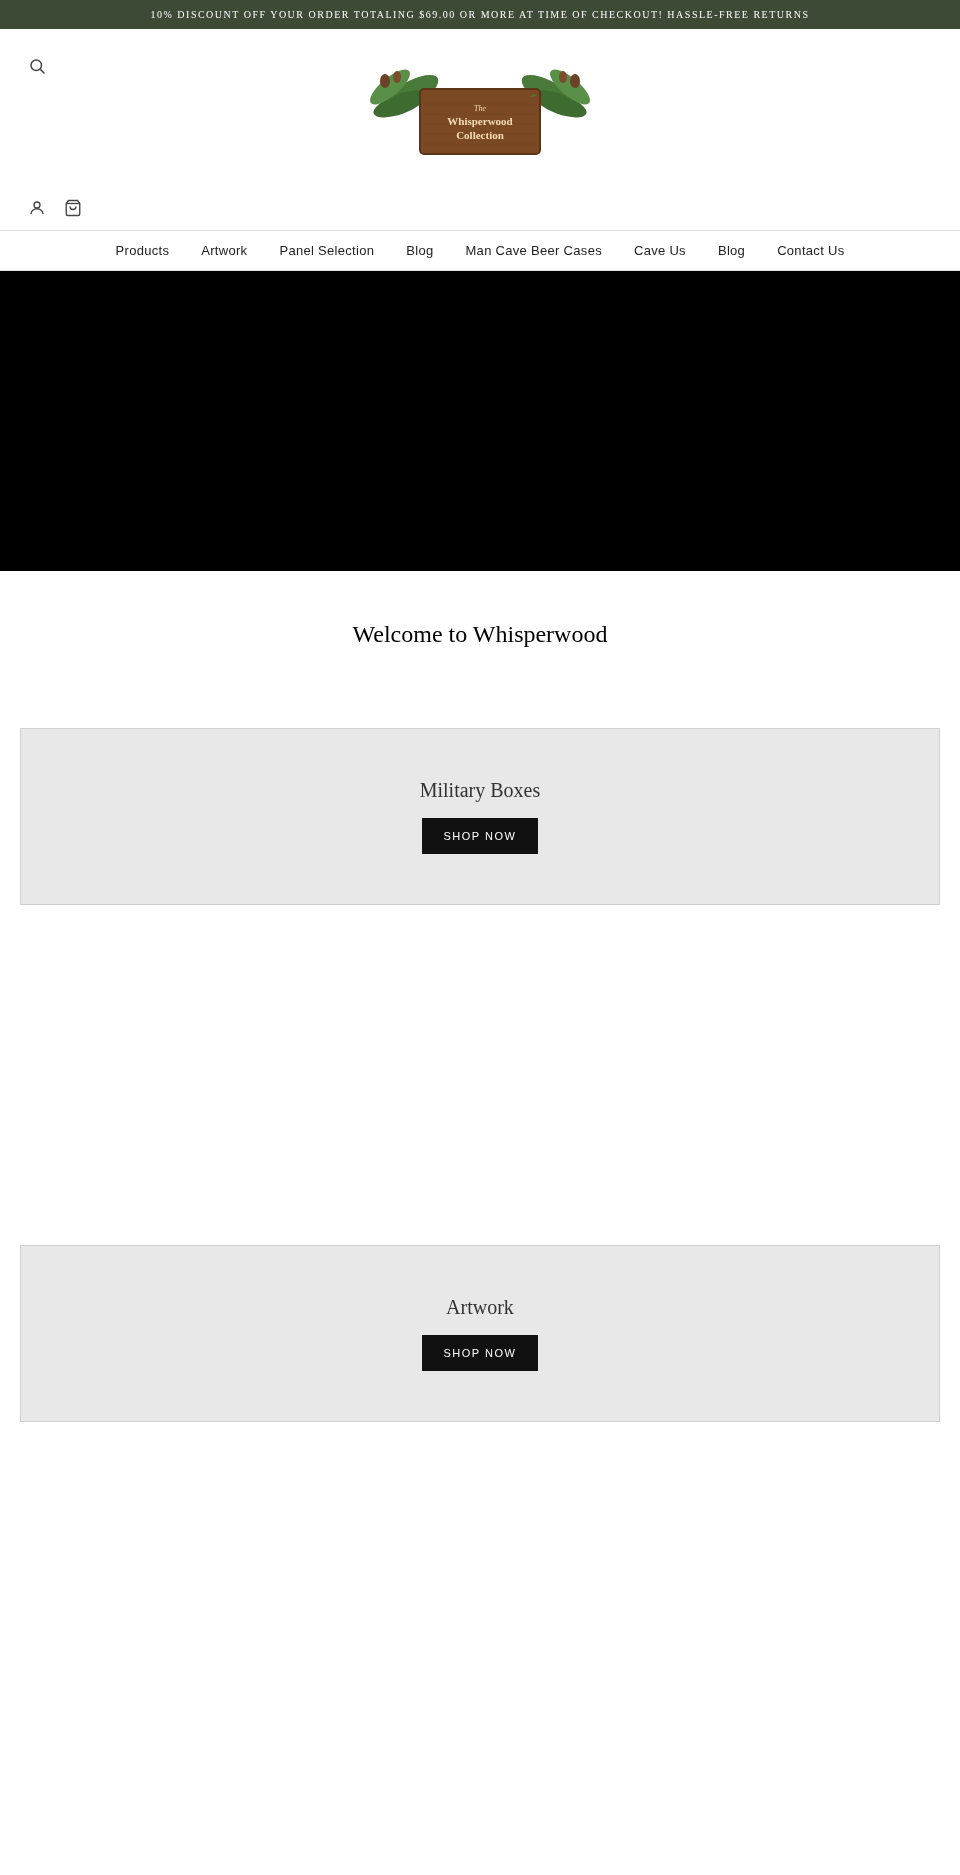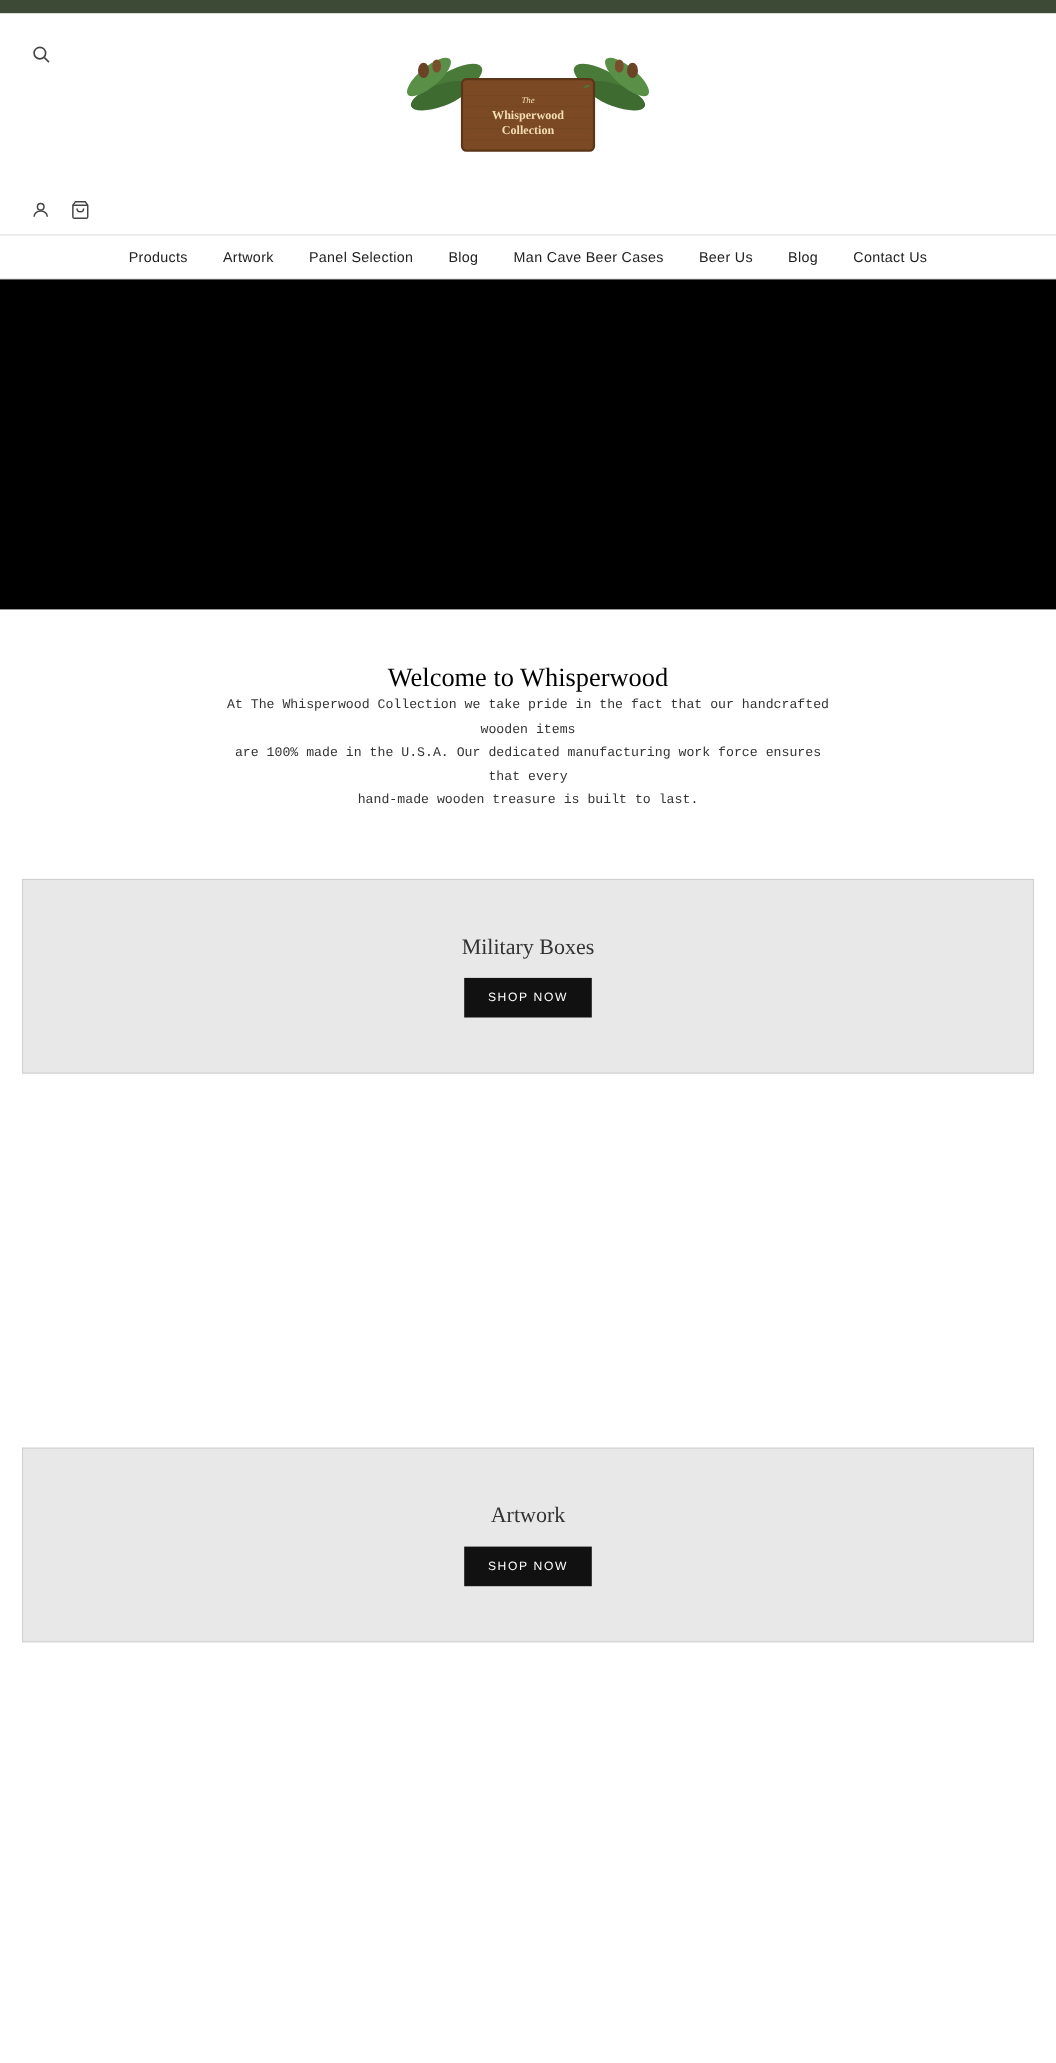--- a/index.html
+++ b/index.html
@@ -84,20 +84,21 @@
     }
 
     
     .welcome-section {
       text-align: center;
       padding: 50px 200px 40px;
     }
     .welcome-section h2 {
       font-size: 24px;
       font-weight: normal;
+      margin-bottom: 20px;
       font-family: Georgia, serif;
     }
     .welcome-section p {
       font-size: 12px;
       font-family: 'Courier New', monospace;
       line-height: 1.8;
       color: #333;
     }
 
     
@@ -131,20 +132,21 @@
     .spacer-white {
       height: 300px;
       background: #fff;
       width: 100%;
     }
   </style>
 </head>
 <body>
 
 <div class="top-banner">
+  <div>10% DISCOUNT OFF YOUR ORDER TOTALING $69.00 OR MORE AT TIME OF CHECKOUT! HASSLE-FREE RETURNS</div>
 </div>
 
 <div class="header">
 
   <div class="header-search">
     <svg width="18" height="18" viewBox="0 0 24 24" fill="none" stroke="#444" stroke-width="2">
       <circle cx="11" cy="11" r="7"></circle>
       <line x1="16.5" y1="16.5" x2="22" y2="22"></line>
     </svg>
   </div>
@@ -204,30 +206,29 @@
     </span>
   </div>
 </div>
 
 <nav>
   <a href="#">Products</a>
   <a href="#">Artwork</a>
   <a href="#">Panel Selection</a>
   <a href="#">Blog</a>
   <a href="#">Man Cave Beer Cases</a>
-  <a href="#">Beer Us</a>
+  <a href="#">Cave Us</a>
   <a href="#">Blog</a>
   <a href="#">Contact Us</a>
 </nav>
 
 <div class="hero-black"></div>
 
 <div class="welcome-section">
   <h2>Welcome to Whisperwood</h2>
-  <p>At The Whisperwood Collection we take pride in the fact that our handcrafted wooden items<br>are 100% made in the U.S.A.  Our dedicated manufacturing work force ensures that every<br>hand-made wooden treasure is built to last.</p>
 </div>
 
 <div class="product-card">
   <div class="product-card-title">Military Boxes</div>
   <button class="shop-now-btn">SHOP NOW</button>
 </div>
 
 <div class="spacer-white"></div>
 
 <div class="product-card">

